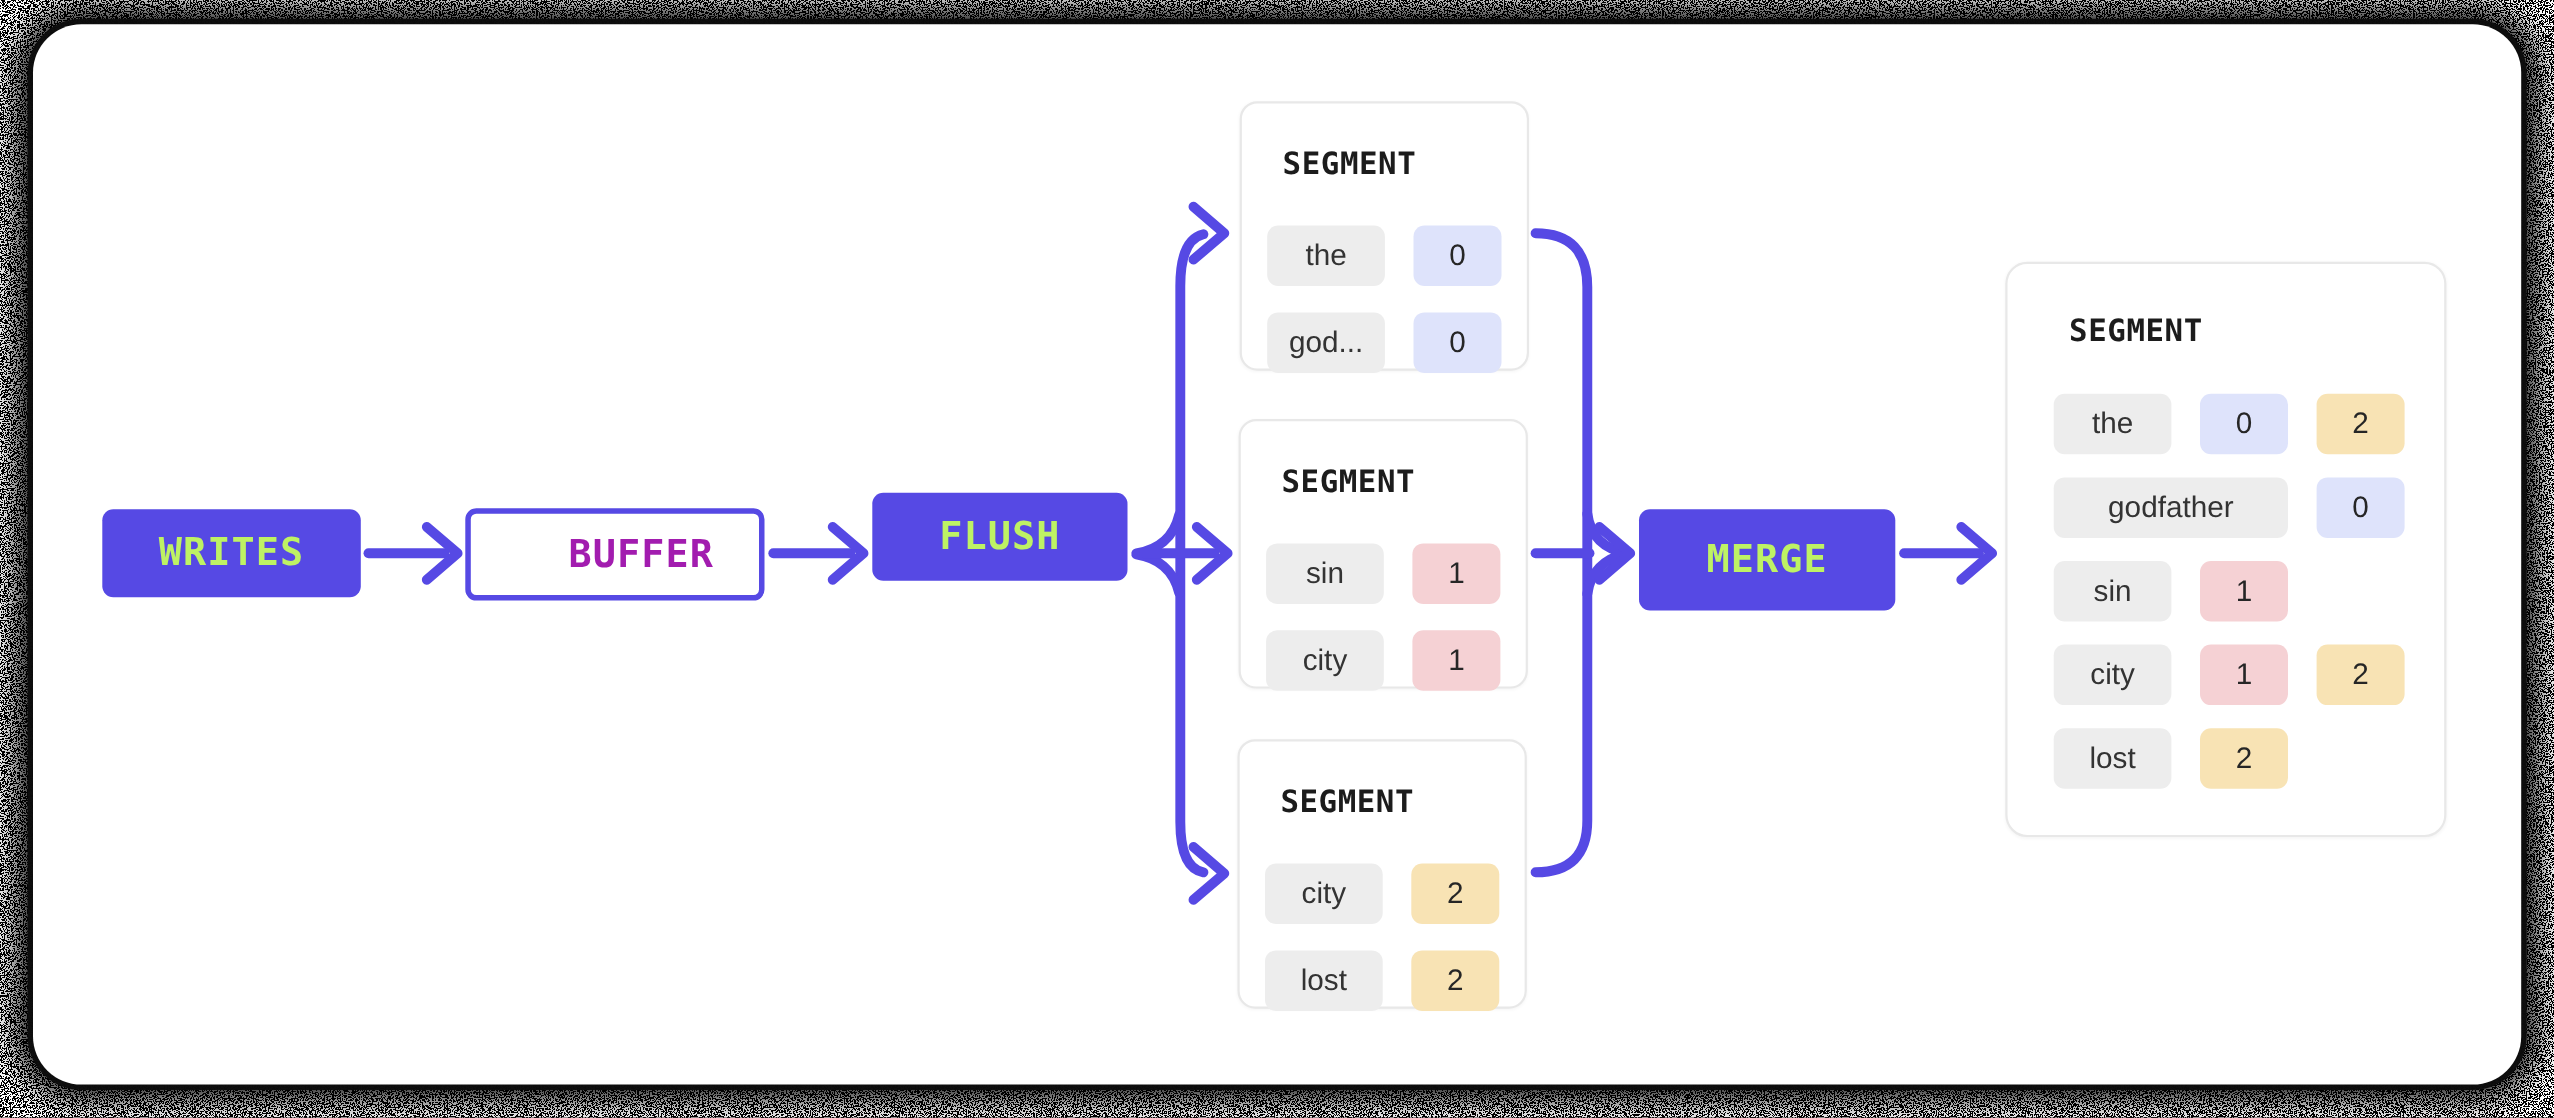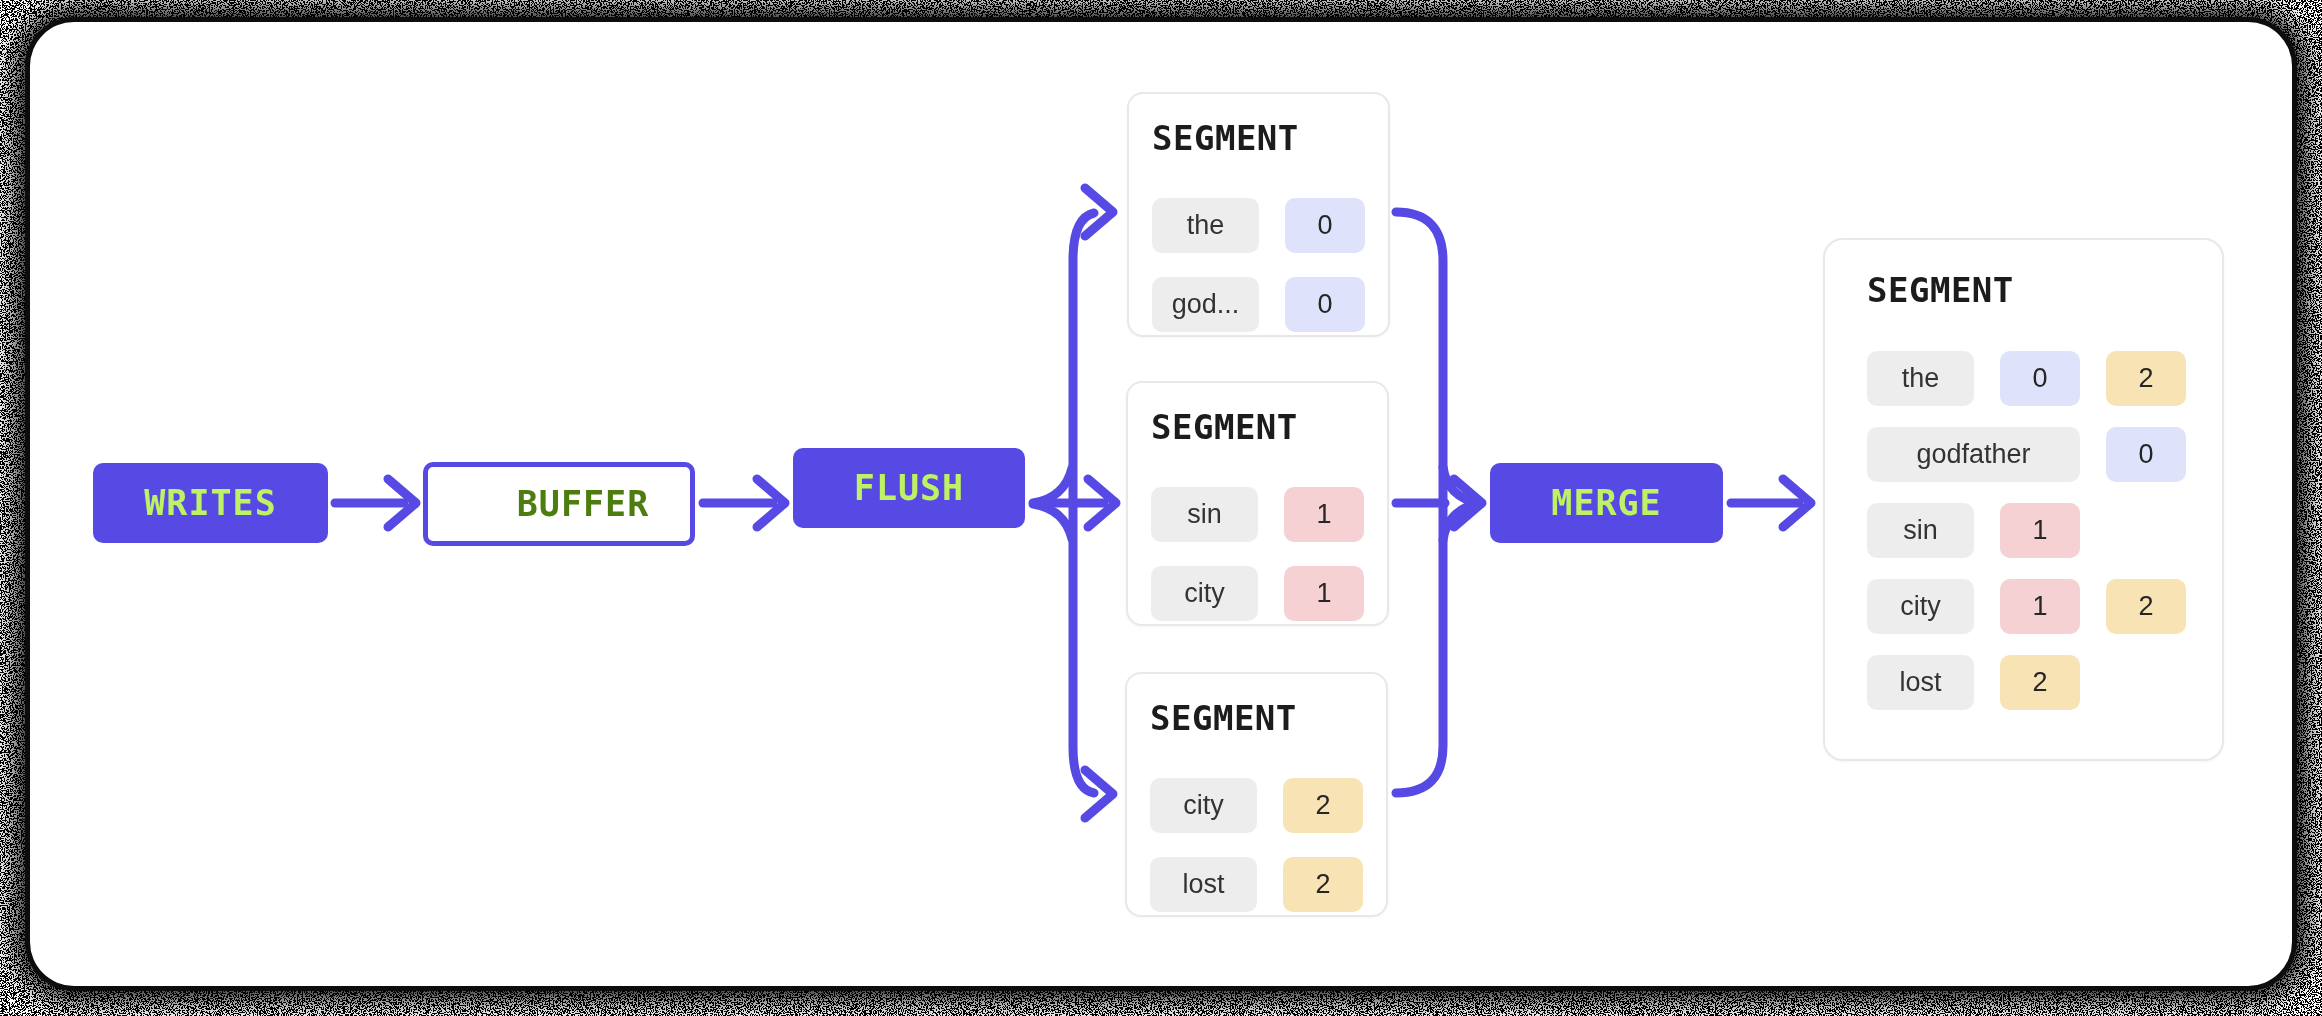--- a/index.html
+++ b/index.html
@@ -10,30 +10,30 @@
          background:#ffffff;border-radius:44px;
          box-shadow:0 0 0 5px rgba(12,12,12,.95), 0 0 26px 14px rgba(0,0,0,.9);}
   
   .connectors{position:absolute;left:0;top:0;width:2322px;height:1016px;pointer-events:none;}
   .connectors path{fill:none;stroke:var(--accent);stroke-width:9;stroke-linecap:round;stroke-linejoin:round;}
   
   .node{position:absolute;display:flex;align-items:center;justify-content:center;
         font-family:"DejaVu Sans Mono","Liberation Mono",monospace;font-weight:bold;
         font-size:35px;letter-spacing:1px;border-radius:10px;box-sizing:border-box;}
   .node-solid{background:var(--accent);color:#bef264;}
-  .node-outline{background:#ffffff;color:#4d7c0f;border:5px solid var(--accent);padding-left:48px;}
+  .node-outline{background:#ffffff;color:#a21caf;border:5px solid var(--accent);padding-left:48px;}
   .node-writes{left:93px;top:463px;width:235px;height:80px;}
   .node-buffer{left:423px;top:462px;width:272px;height:84px;}
   .node-flush{left:793px;top:448px;width:232px;height:80px;}
-  .node-merge{left:1490px;top:463px;width:233px;height:80px;}
+  .node-merge{left:1490px;top:463px;width:233px;height:92px;}
   
   .card{position:absolute;background:#ffffff;border:2px solid #e8e8e8;border-radius:18px;
         box-sizing:border-box;box-shadow:0 1px 3px rgba(0,0,0,0.04);}
-  .card-title{margin:0;font-family:"DejaVu Sans Mono","Liberation Mono",monospace;
-        font-weight:bold;font-size:34px;letter-spacing:.5px;color:#1c1c1c;}
+  .card-title{margin:14px;font-family:"DejaVu Sans Mono","Liberation Mono",monospace;
+        font-weight:bold;font-size:28px;letter-spacing:.5px;color:#1c1c1c;}
   .card-sm{width:263px;height:245px;padding:24px 0 0 23px;border-radius:16px;}
   .card-top{left:1127px;top:92px;}
   .card-mid{left:1126px;top:381px;}
   .card-bot{left:1125px;top:672px;}
   .card-final{left:1823px;top:238px;width:401px;height:523px;padding:30px 0 0 42px;border-radius:20px;}
   .rows{display:flex;flex-direction:column;}
   .card-sm .rows{margin-top:40px;gap:24px;}
   .card-final .rows{margin-top:41px;gap:21px;}
   .term-row{display:grid;height:55px;column-gap:26px;}
   .card-sm .term-row{grid-template-columns:107px 80px;}

